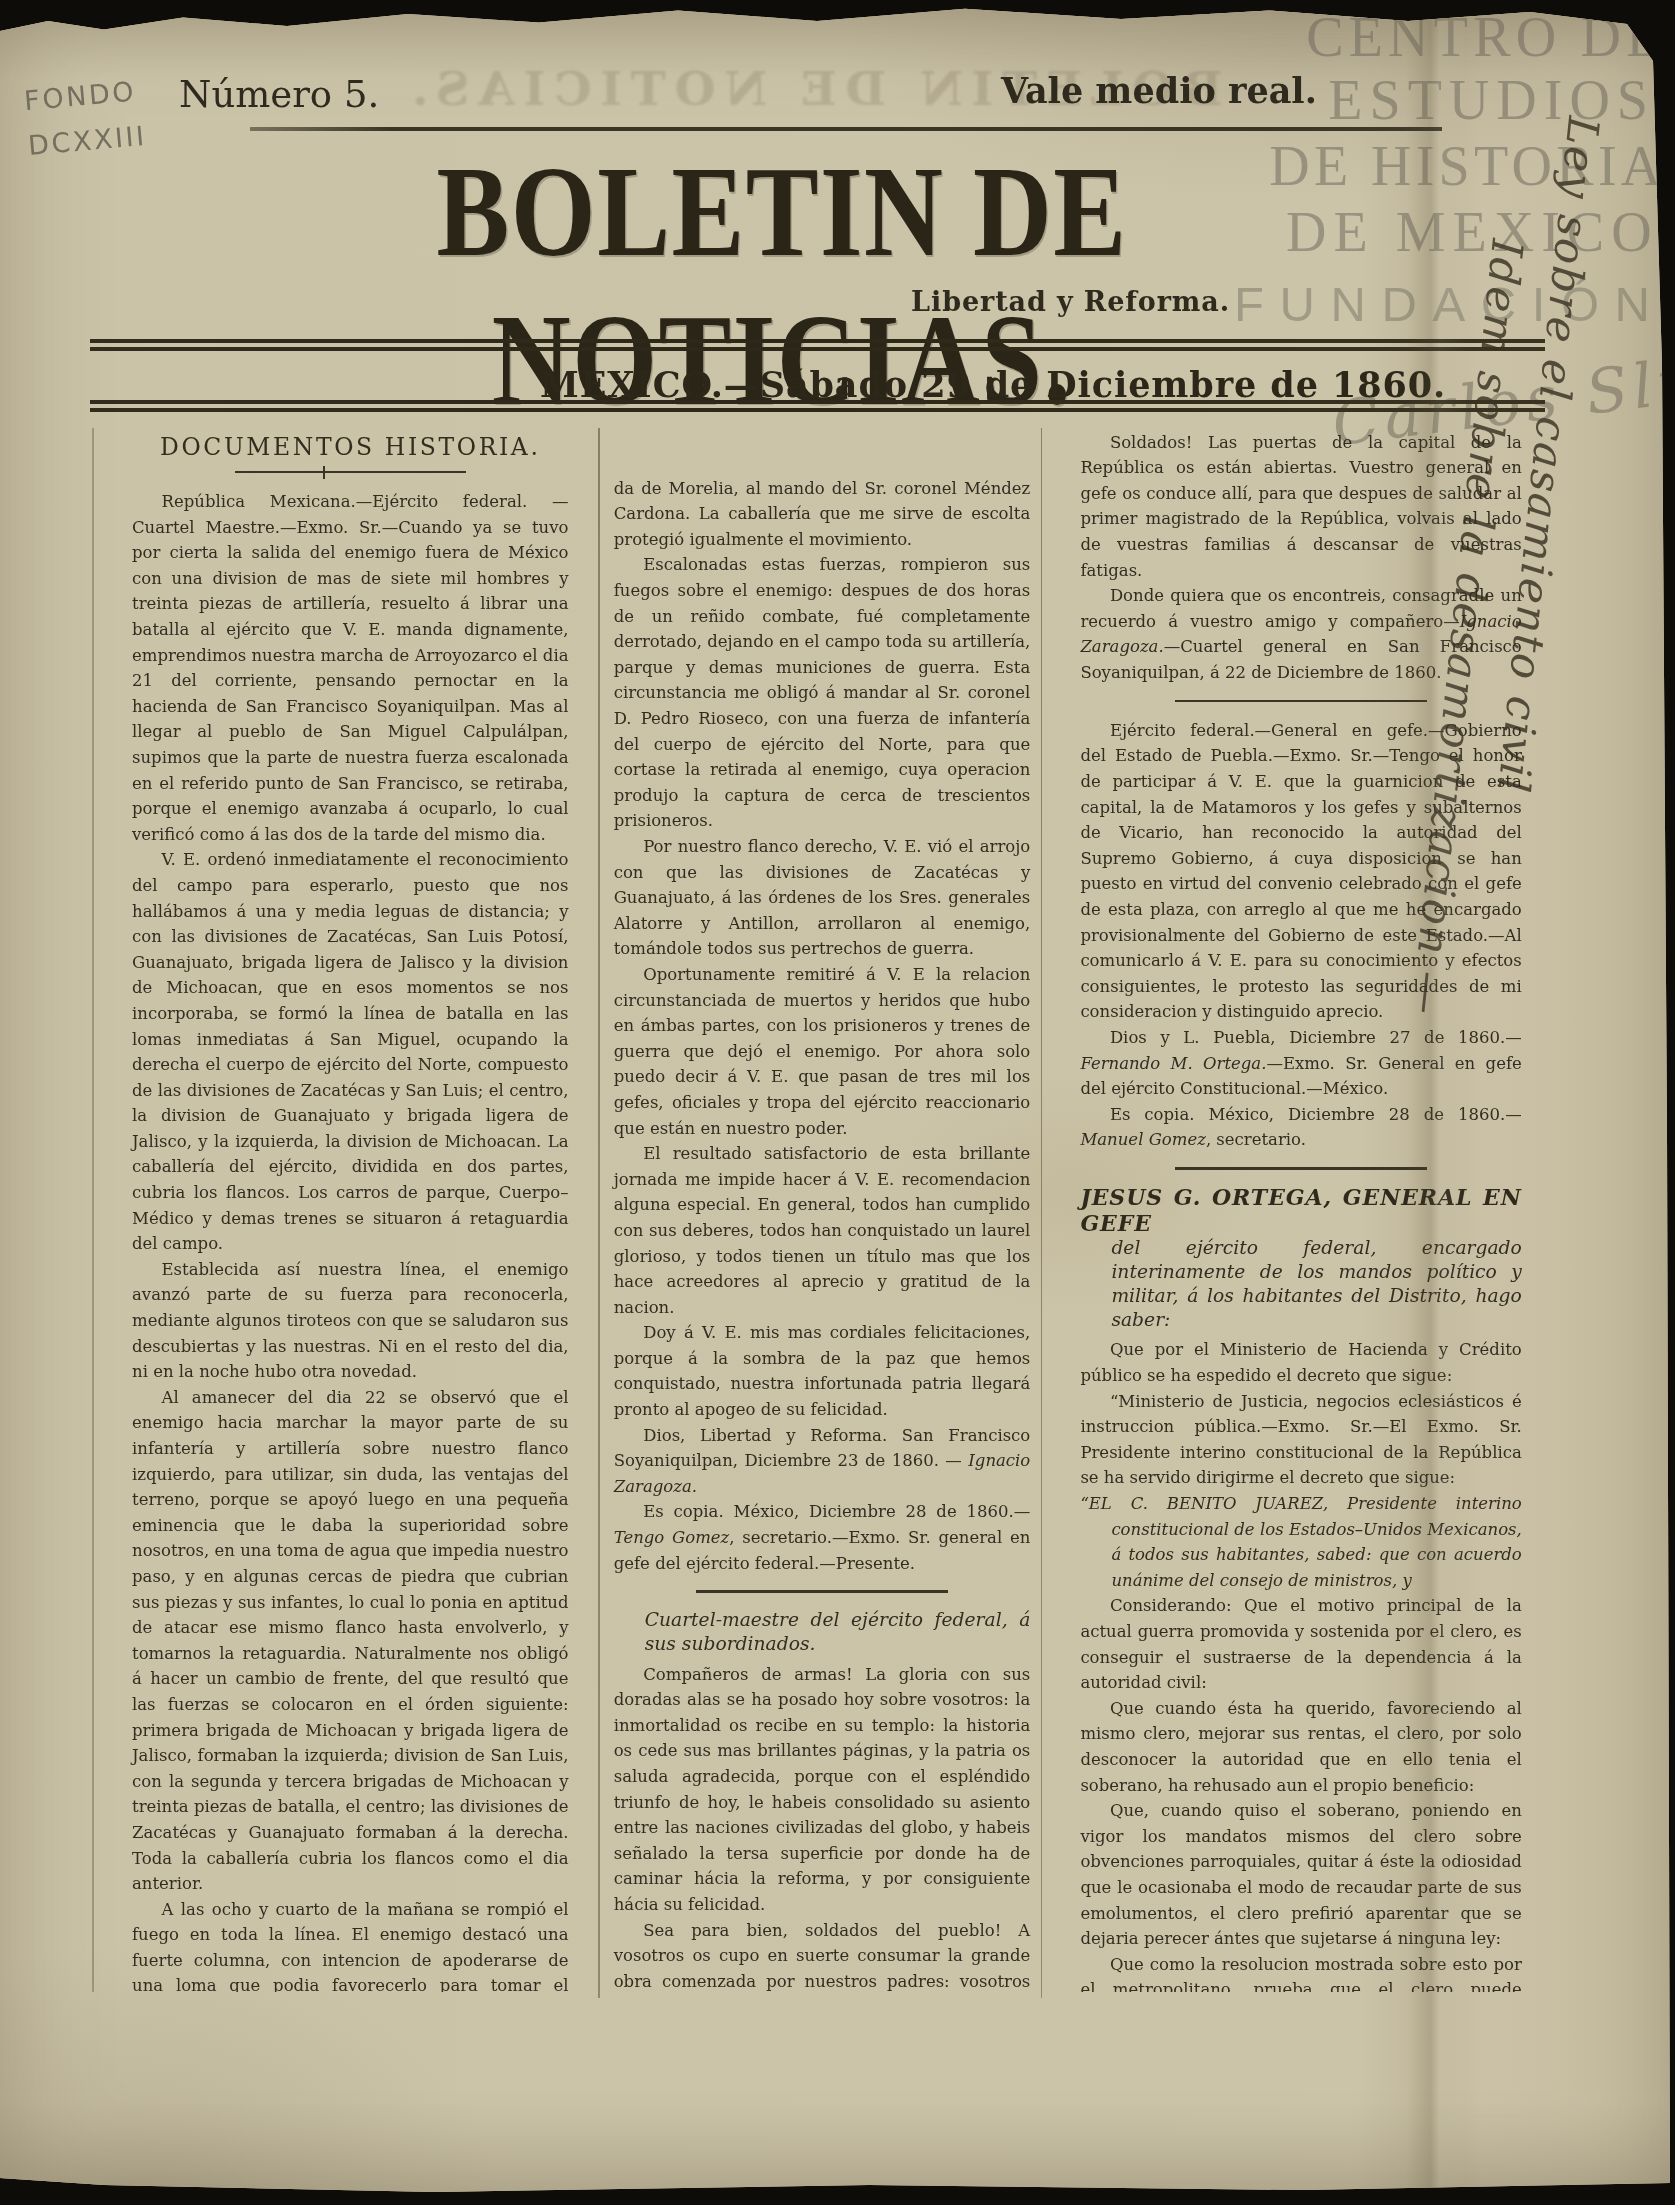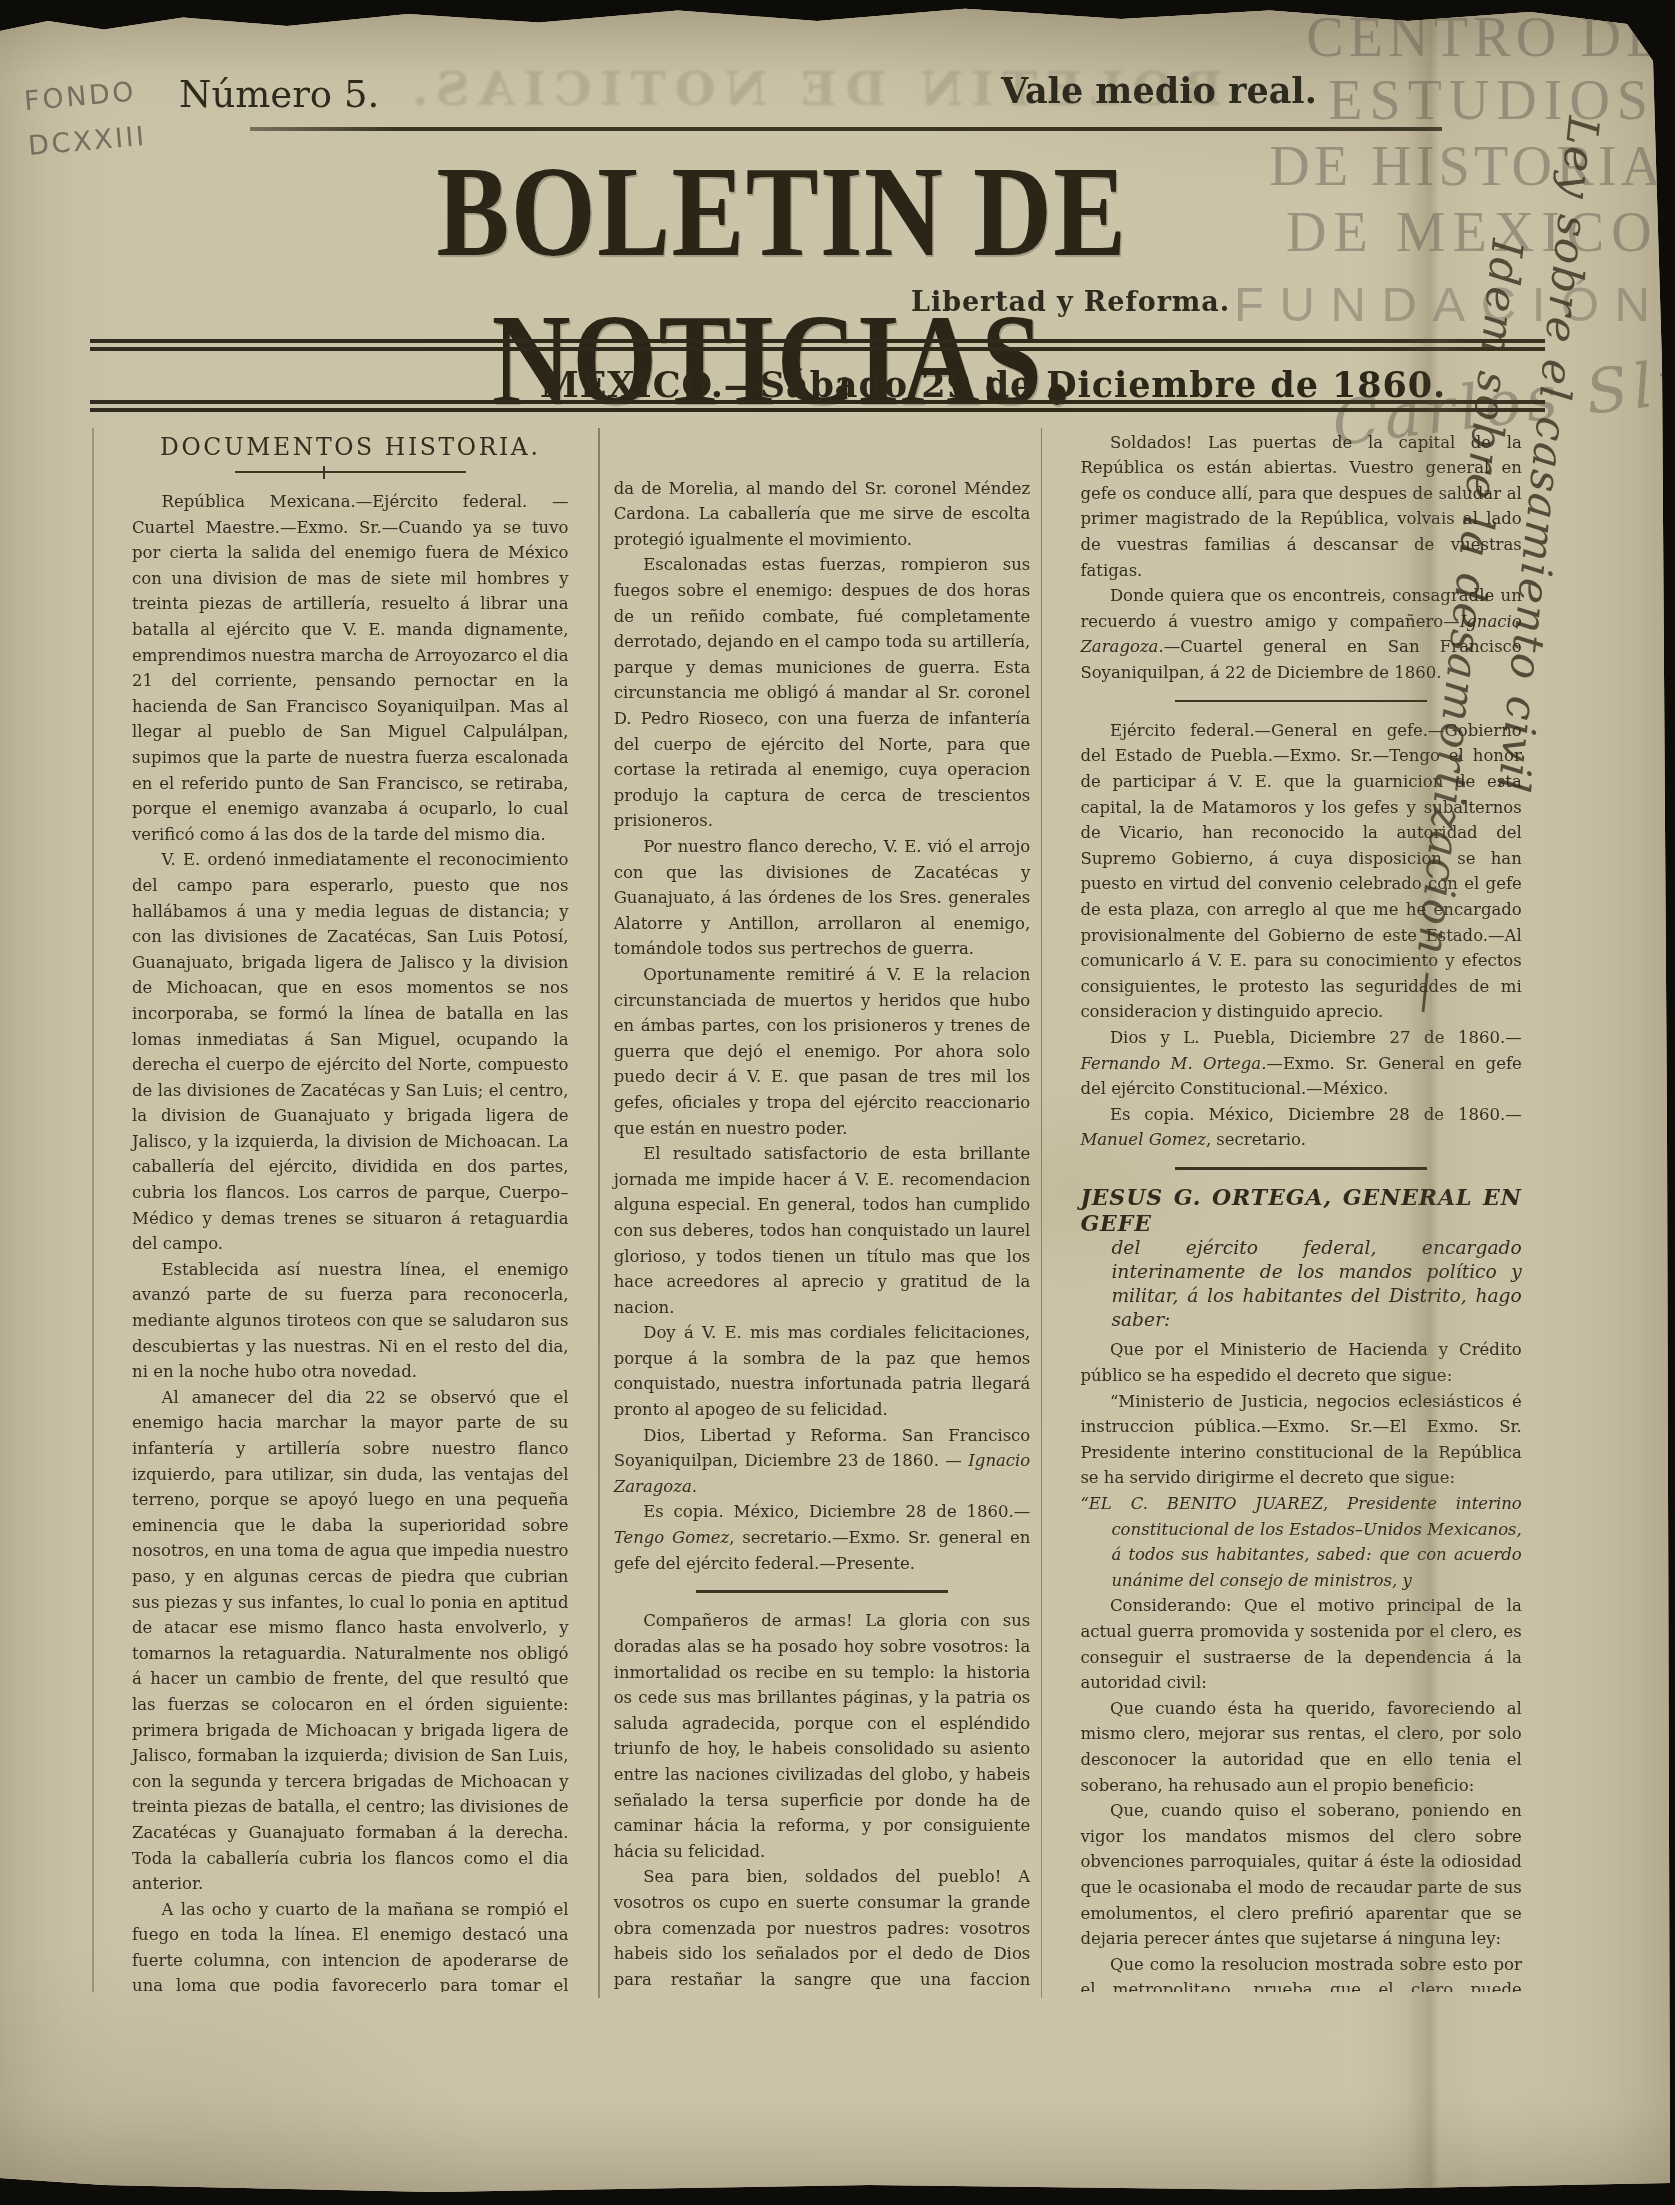--- a/index.html
+++ b/index.html
@@ -151,20 +151,21 @@
       <div>
           <div class="blk cont"><span>da de Morelia, al mando del Sr. coronel Méndez Cardona.  La caballería que me sirve de escolta protegió igualmente el movimiento.</span></div>
           <div class="blk p"><span>Escalonadas estas fuerzas, rompieron sus fuegos sobre el enemigo: despues de dos horas de un reñido combate, fué completamente derrotado, dejando en el campo toda su artillería, parque y demas municiones de guerra.  Esta circunstancia me obligó á mandar al Sr. coronel D. Pedro Rioseco, con una fuerza de infantería del cuerpo de ejército del Norte, para que cortase la retirada al enemigo, cuya operacion produjo la captura de cerca de trescientos prisioneros.</span></div>
           <div class="blk p"><span>Por nuestro flanco derecho, V. E. vió el arrojo con que las divisiones de Zacatécas y Guanajuato, á las órdenes de los Sres. generales Alatorre y Antillon, arrollaron al enemigo, tomándole todos sus pertrechos de guerra.</span></div>
           <div class="blk p"><span>Oportunamente remitiré á V. E la relacion circunstanciada de muertos y heridos que hubo en ámbas partes, con los prisioneros y trenes de guerra que dejó el enemigo.  Por ahora solo puedo decir á V. E. que pasan de tres mil los gefes, oficiales y tropa del ejército reaccionario que están en nuestro poder.</span></div>
           <div class="blk p"><span>El resultado satisfactorio de esta brillante jornada me impide hacer á V. E. recomendacion alguna especial.  En general, todos han cumplido con sus deberes, todos han conquistado un laurel glorioso, y todos tienen un título mas que los hace acreedores al aprecio y gratitud de la nacion.</span></div>
           <div class="blk p"><span>Doy á V. E. mis mas cordiales felicitaciones, porque á la sombra de la paz que hemos conquistado, nuestra infortunada patria llegará pronto al apogeo de su felicidad.</span></div>
           <div class="blk p"><span>Dios, Libertad y Reforma.  San Francisco Soyaniquilpan, Diciembre 23 de 1860. — </span><span class="it">Ignacio Zaragoza.</span></div>
           <div class="blk p"><span>Es copia.  México, Diciembre 28 de 1860.—</span><span class="it">Tengo Gomez</span><span>, secretario.—Exmo. Sr. general en gefe del ejército federal.—Presente.</span></div>
           <div class="blk rule"></div>
+          <div class="blk subheading"><span>Cuartel-maestre del ejército federal, á sus subordinados.</span></div>
           <div class="blk p"><span>Compañeros de armas!  La gloria con sus doradas alas se ha posado hoy sobre vosotros: la inmortalidad os recibe en su templo: la historia os cede sus mas brillantes páginas, y la patria os saluda agradecida, porque con el espléndido triunfo de hoy, le habeis consolidado su asiento entre las naciones civilizadas del globo, y habeis señalado la tersa superficie por donde ha de caminar hácia la reforma, y por consiguiente hácia su felicidad.</span></div>
           <div class="blk p"><span>Sea para bien, soldados del pueblo! A vosotros os cupo en suerte consumar la grande obra comenzada por nuestros padres: vosotros habeis sido los señalados por el dedo de Dios para restañar la sangre que una faccion abominable ha derramado á torrentes sobre nuestro hermoso suelo.  Hoy habeis derrotado á las mejores tropas de esa faccion: hoy habeis humillado el orgullo insensato de sus mas acreditados caudillos, probándoles que el soldado de la libertad lleva en su corazon el valor; en su cabeza, un pensamiento noble y humanitario; en sus manos, el arma para sostenerlo.</span></div>
         </div>
     </div>
     <div class="vrule"></div>
     <div class="col c3">
       <div>
           <div class="blk p"><span>Soldados!  Las puertas de la capital de la República os están abiertas.  Vuestro general en gefe os conduce allí, para que despues de saludar al primer magistrado de la República, volvais al lado de vuestras familias á descansar de vuestras fatigas.</span></div>
           <div class="blk p"><span>Donde quiera que os encontreis, consagradle un recuerdo á vuestro amigo y compañero—</span><span class="it">Ignacio Zaragoza.</span><span>—Cuartel general en San Francisco Soyaniquilpan, á 22 de Diciembre de 1860.</span></div>
           <div class="blk rule"></div>

